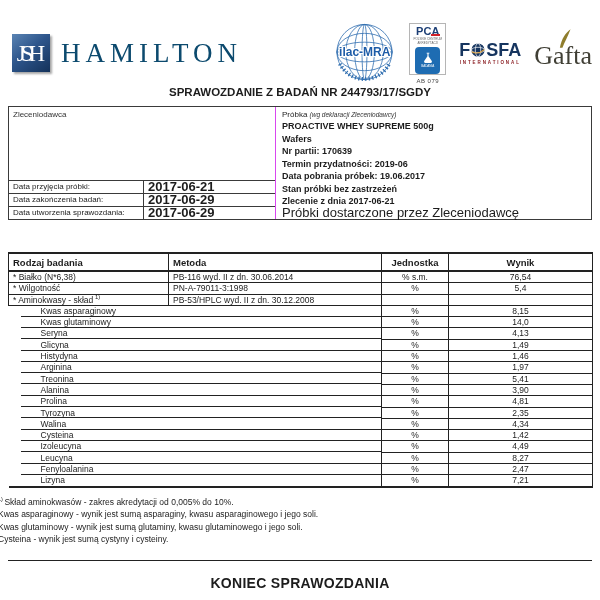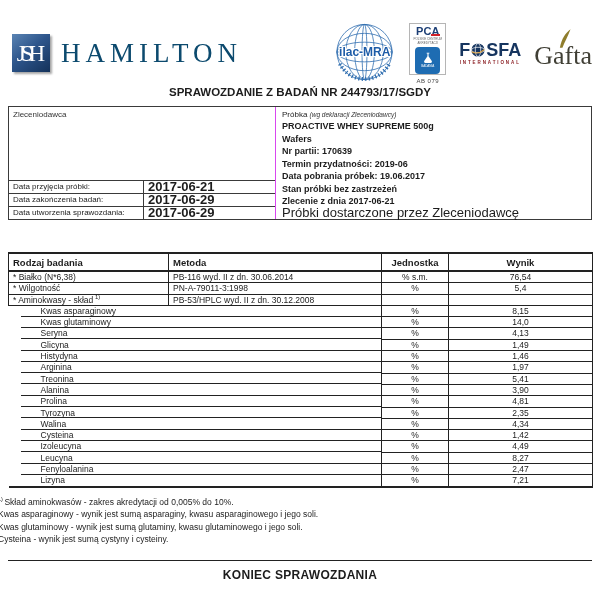--- a/index.html
+++ b/index.html
@@ -82,21 +82,21 @@
     bottom:0; height:1px; background:#222; }
   .results tr:last-child td { border-bottom:2px solid #222; }
   .results tr:last-child td.sub-name { border-bottom:2px solid #222; }
   .results tr:last-child td.sub-name::after { display:none; }
   .results sup { font-size:6px; vertical-align:super; line-height:0; }
   
   .footnotes { margin:8px 0 0 -2px; font-size:8.5px; line-height:12.5px; color:#1c1c1c; }
   .footnotes sup { font-size:5.5px; vertical-align:super; line-height:0; }
   
   .end-rule { border:none; border-top:1.5px solid #222; margin:14px 8px 0 8px; }
-  .end-text { text-align:center; font-weight:bold; font-size:12px; margin-top:7px;
+  .end-text { text-align:center; font-weight:bold; font-size:14px; margin-top:14px;
     letter-spacing:.3px; }
 </style>
 </head>
 <body>
 
 <div class="page">
 
   <div class="brand-row">
     <div class="brand">
       <div class="jsh-square">

